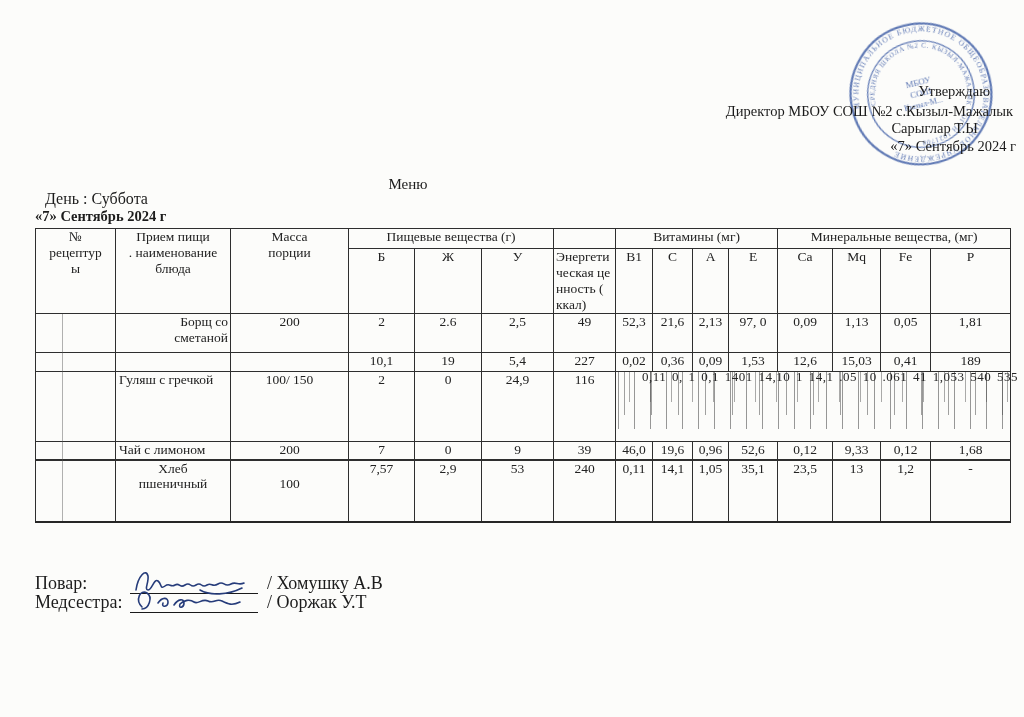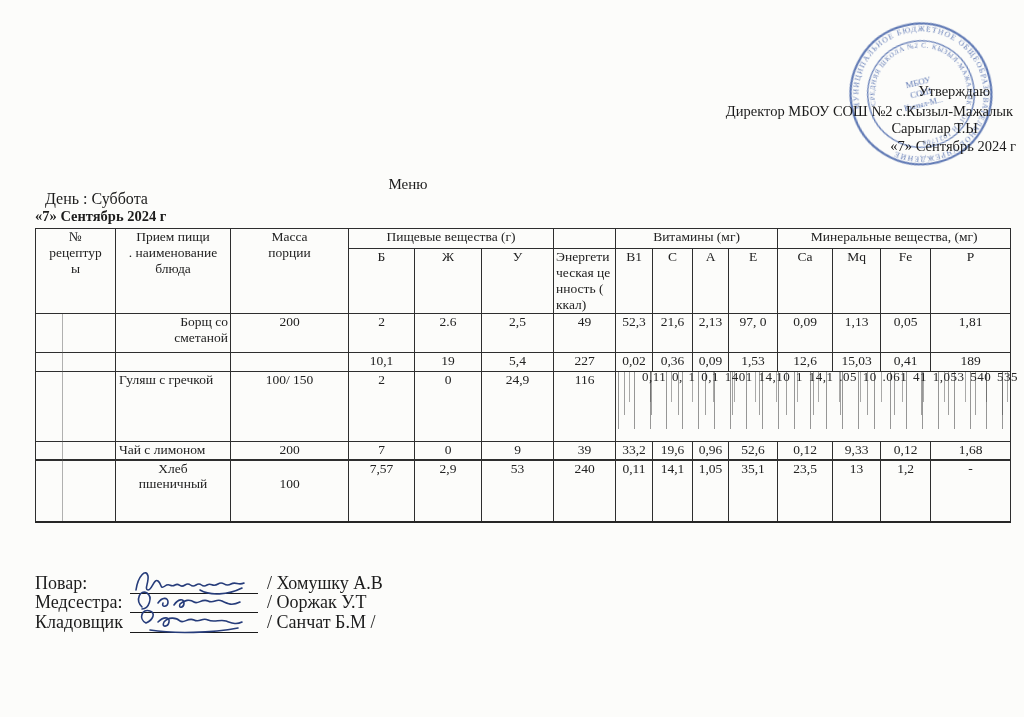--- a/index.html
+++ b/index.html
@@ -224,21 +224,21 @@
           </td>
         </tr>
         <tr class="r-tea">
           <td></td>
           <td class="name-plain">Чай с лимоном</td>
           <td>200</td>
           <td>7</td>
           <td>0</td>
           <td>9</td>
           <td>39</td>
-          <td>33,2</td>
+          <td>46,0</td>
           <td>19,6</td>
           <td>0,96</td>
           <td>52,6</td>
           <td>0,12</td>
           <td>9,33</td>
           <td>0,12</td>
           <td>1,68</td>
         </tr>
         <tr class="r-bread">
           <td></td>
@@ -278,26 +278,15 @@
       <span class="sig-role">Медсестра:</span>
       <span class="sig-line">
         <svg width="120" height="34" viewBox="0 0 120 34">
           <path class="ink" d="M10,24 C3,17 8,6 15,10 C21,14 17,26 10,26"></path>
           <path class="ink" d="M26,20 C30,14 36,14 36,19 C36,24 29,25 31,20"></path>
           <path class="ink" d="M42,22 C46,16 52,15 52,20 C52,25 46,26 48,21 C52,17 58,16 62,19 C66,22 70,15 76,18 C82,21 84,15 90,18 C96,21 100,23 108,19"></path>
         </svg>
       </span>
       <span class="sig-name">/ Ооржак У.Т</span>
     </div>
-    <div class="sig-row">
-      <span class="sig-role">Кладовщик</span>
-      <span class="sig-line">
-        <svg width="120" height="34" viewBox="0 0 120 34">
-          <path class="ink" d="M14,20 C6,16 10,5 18,8 C24,10 21,17 14,20"></path>
-          <path class="ink" d="M26,19 C32,13 38,14 37,19 C36,24 29,25 32,19 C36,14 44,14 48,18 C52,21 56,14 62,17 C68,20 70,14 76,17 C82,20 88,16 94,18 C100,20 104,22 110,19"></path>
-          <path class="ink" d="M18,27 C42,31 80,30 106,25"></path>
-        </svg>
-      </span>
-      <span class="sig-name">/ Санчат Б.М /</span>
-    </div>
   </div>
 
 </div>
 
 </body></html>

